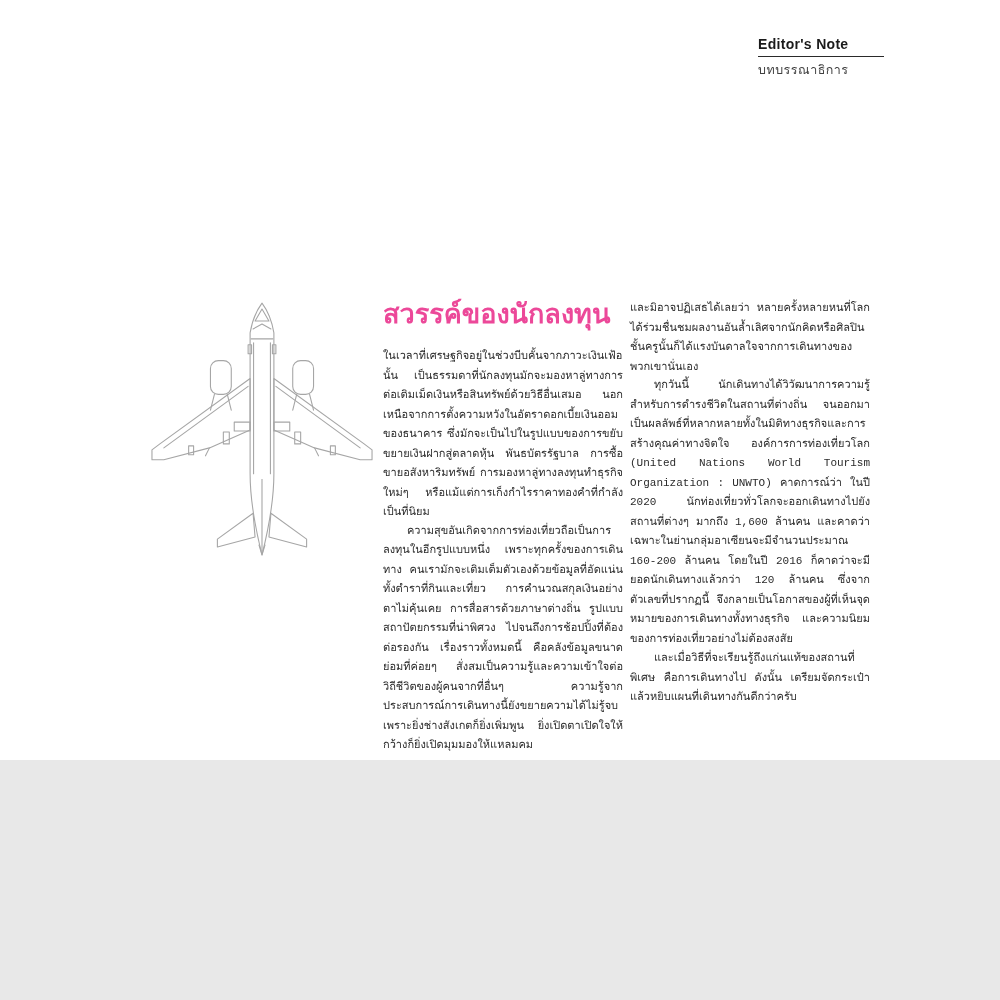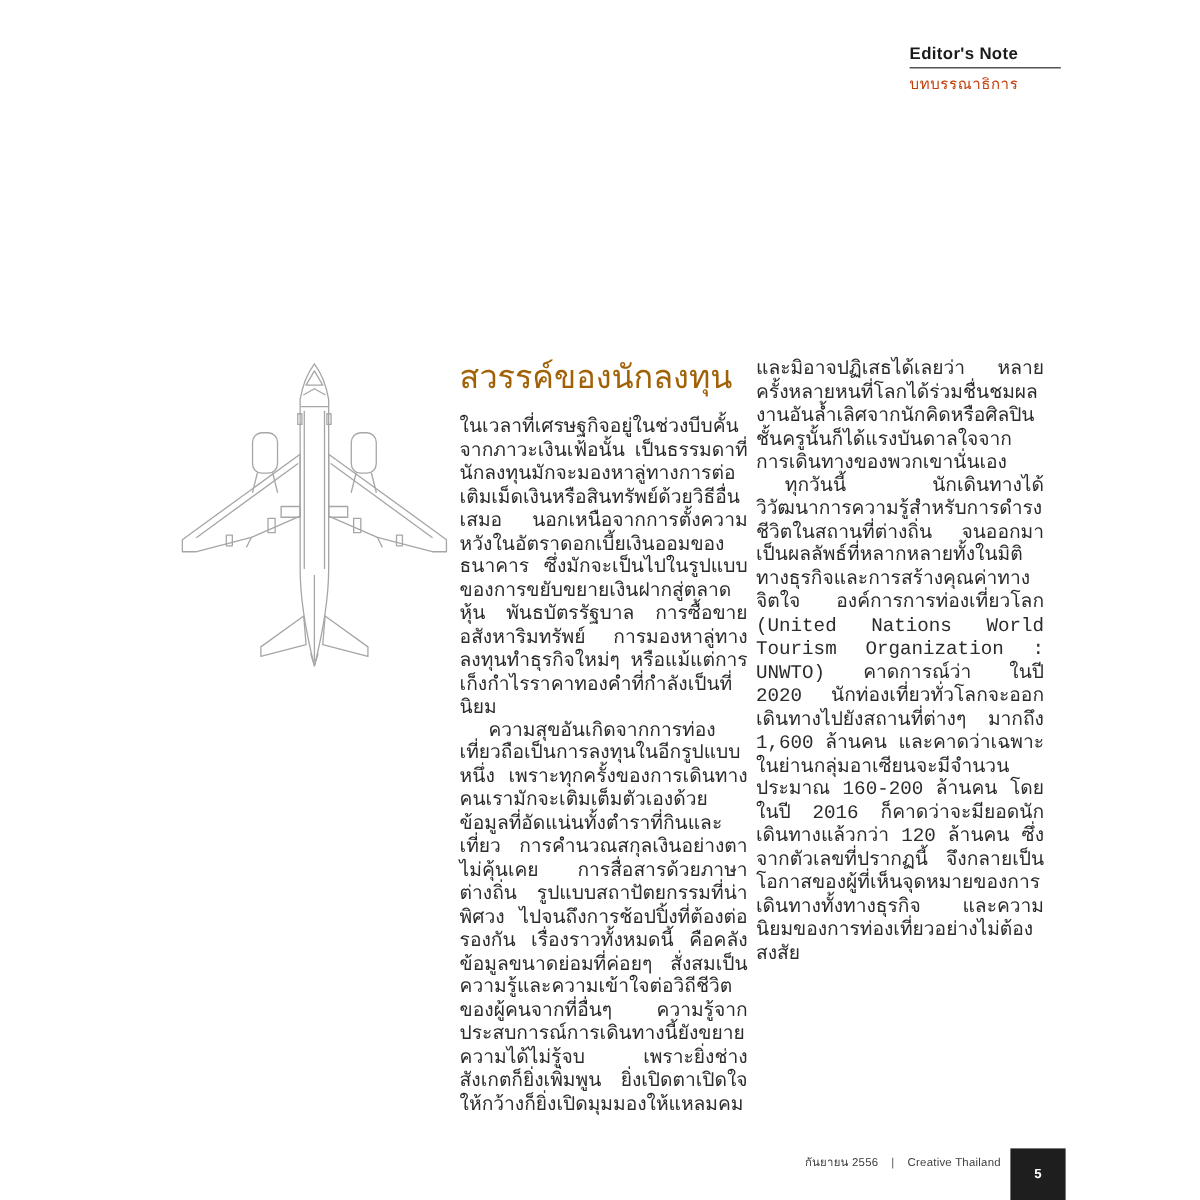--- a/index.html
+++ b/index.html
@@ -1,32 +1,32 @@
 <!DOCTYPE html>
 <html><head>
 <meta charset="utf-8">
 <style>
   html,body{margin:0;padding:0;background:#e8e8e8;}
   .page{
-    position:relative;width:1000px;height:1000px;background:#ffffff;
+    position:relative;width:1000px;height:760px;background:#ffffff;
     font-family:"Liberation Sans", sans-serif;color:#262626;overflow:hidden;
     margin:0 auto;
   }
   
   .ed-note{position:absolute;top:36px;left:758px;width:126px;}
   .ed-note .title{font-size:14px;font-weight:bold;color:#1a1a1a;letter-spacing:.3px;padding-bottom:4px;border-bottom:1.5px solid #2a2a2a;}
-  .ed-note .subtitle{font-size:12.5px;color:#c2410c;margin-top:3px;letter-spacing:.5px;}
+  .ed-note .subtitle{font-size:12.5px;color:#404040;margin-top:3px;letter-spacing:.5px;}
   
   .plane{position:absolute;left:148px;top:298px;width:228px;height:272px;}
   .plane svg{width:100%;height:100%;}
   
   .columns{position:absolute;left:383px;top:298px;display:flex;gap:7px;}
   .col{width:240px;}
-  .headline{font-size:27px;font-weight:normal;color:#a16207;margin:0 0 16px 0;line-height:1.2;}
-  .col p{margin:0;font-size:16px;line-height:19.5px;text-align:justify;color:#2b2b2b;}
+  .headline{font-size:27px;font-weight:bold;color:#ec4899;margin:0 0 16px 0;line-height:1.2;}
+  .col p{margin:0;font-size:11px;line-height:19.5px;text-align:justify;color:#2b2b2b;}
   .col p.indent{text-indent:24px;font-family:Liberation Mono, monospace;}
   
   .signature{position:absolute;left:628px;top:800px;width:242px;text-align:right;font-size:11.5px;line-height:23px;color:#222;}
   
   .footer{position:absolute;left:0;top:957px;width:1000px;height:43px;}
   .footer .meta{position:absolute;right:166px;top:4px;font-size:9.5px;color:#3d3d3d;letter-spacing:.2px;white-space:nowrap;}
   .footer .meta .sep{margin:0 8px;color:#555;}
   .page-num-box{position:absolute;left:842px;top:0;width:46px;height:43px;background:#1e1e1e;display:flex;align-items:center;justify-content:center;}
   .page-num-box span{color:#ffffff;font-size:11px;font-weight:bold;}
 </style>
@@ -85,20 +85,21 @@
 
   <div class="columns">
     <div class="col">
       <h1 class="headline">สวรรค์ของนักลงทุน</h1>
       <p>ในเวลาที่เศรษฐกิจอยู่ในช่วงบีบคั้นจากภาวะเงินเฟ้อนั้น เป็นธรรมดาที่นักลงทุนมักจะมองหาลู่ทางการต่อเติมเม็ดเงินหรือสินทรัพย์ด้วยวิธีอื่นเสมอ นอกเหนือจากการตั้งความหวังในอัตราดอกเบี้ยเงินออมของธนาคาร ซึ่งมักจะเป็นไปในรูปแบบของการขยับขยายเงินฝากสู่ตลาดหุ้น พันธบัตรรัฐบาล การซื้อขายอสังหาริมทรัพย์ การมองหาลู่ทางลงทุนทำธุรกิจใหม่ๆ หรือแม้แต่การเก็งกำไรราคาทองคำที่กำลังเป็นที่นิยม</p>
       <p class="indent">ความสุขอันเกิดจากการท่องเที่ยวถือเป็นการลงทุนในอีกรูปแบบหนึ่ง เพราะทุกครั้งของการเดินทาง คนเรามักจะเติมเต็มตัวเองด้วยข้อมูลที่อัดแน่นทั้งตำราที่กินและเที่ยว การคำนวณสกุลเงินอย่างตาไม่คุ้นเคย การสื่อสารด้วยภาษาต่างถิ่น รูปแบบสถาปัตยกรรมที่น่าพิศวง ไปจนถึงการช้อปปิ้งที่ต้องต่อรองกัน เรื่องราวทั้งหมดนี้ คือคลังข้อมูลขนาดย่อมที่ค่อยๆ สั่งสมเป็นความรู้และความเข้าใจต่อวิถีชีวิตของผู้คนจากที่อื่นๆ ความรู้จากประสบการณ์การเดินทางนี้ยังขยายความได้ไม่รู้จบ เพราะยิ่งช่างสังเกตก็ยิ่งเพิ่มพูน ยิ่งเปิดตาเปิดใจให้กว้างก็ยิ่งเปิดมุมมองให้แหลมคม</p>
     </div>
     <div class="col">
       <p>และมิอาจปฏิเสธได้เลยว่า หลายครั้งหลายหนที่โลกได้ร่วมชื่นชมผลงานอันล้ำเลิศจากนักคิดหรือศิลปินชั้นครูนั้นก็ได้แรงบันดาลใจจากการเดินทางของพวกเขานั่นเอง</p>
       <p class="indent">ทุกวันนี้ นักเดินทางได้วิวัฒนาการความรู้สำหรับการดำรงชีวิตในสถานที่ต่างถิ่น จนออกมาเป็นผลลัพธ์ที่หลากหลายทั้งในมิติทางธุรกิจและการสร้างคุณค่าทางจิตใจ องค์การการท่องเที่ยวโลก (United Nations World Tourism Organization : UNWTO) คาดการณ์ว่า ในปี 2020 นักท่องเที่ยวทั่วโลกจะออกเดินทางไปยังสถานที่ต่างๆ มากถึง 1,600 ล้านคน และคาดว่าเฉพาะในย่านกลุ่มอาเซียนจะมีจำนวนประมาณ 160-200 ล้านคน โดยในปี 2016 ก็คาดว่าจะมียอดนักเดินทางแล้วกว่า 120 ล้านคน ซึ่งจากตัวเลขที่ปรากฏนี้ จึงกลายเป็นโอกาสของผู้ที่เห็นจุดหมายของการเดินทางทั้งทางธุรกิจ และความนิยมของการท่องเที่ยวอย่างไม่ต้องสงสัย</p>
+      <p class="indent">และเมื่อวิธีที่จะเรียนรู้ถึงแก่นแท้ของสถานที่พิเศษ คือการเดินทางไป ดังนั้น เตรียมจัดกระเป๋าแล้วหยิบแผนที่เดินทางกันดีกว่าครับ</p>
     </div>
   </div>
 
 
   <div class="footer">
     <div class="meta">
       <span>กันยายน 2556</span>
       <span class="sep">|</span>
       <span>Creative Thailand</span>
     </div>

